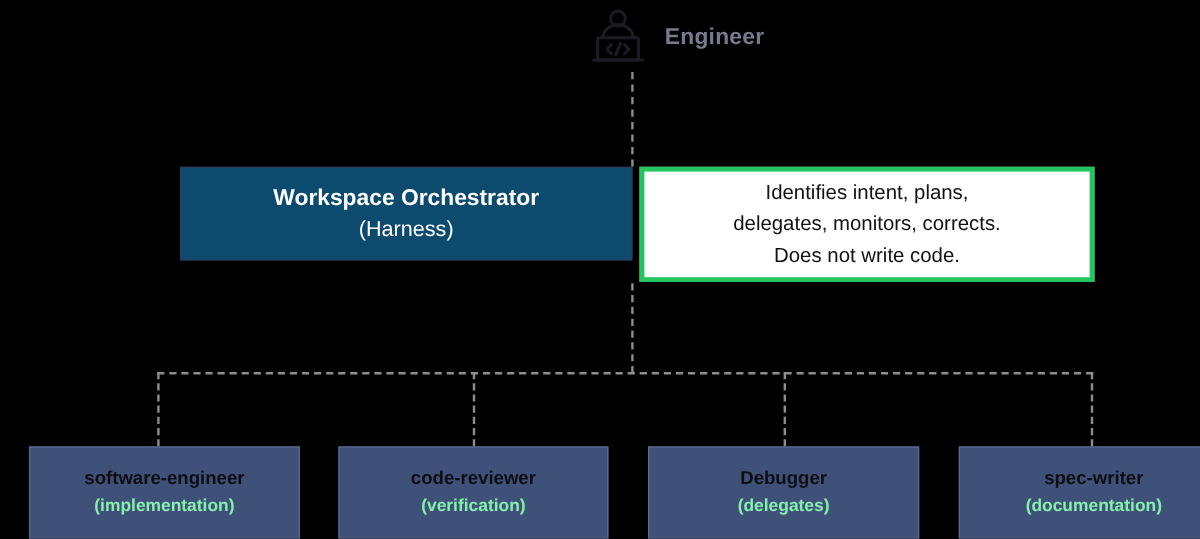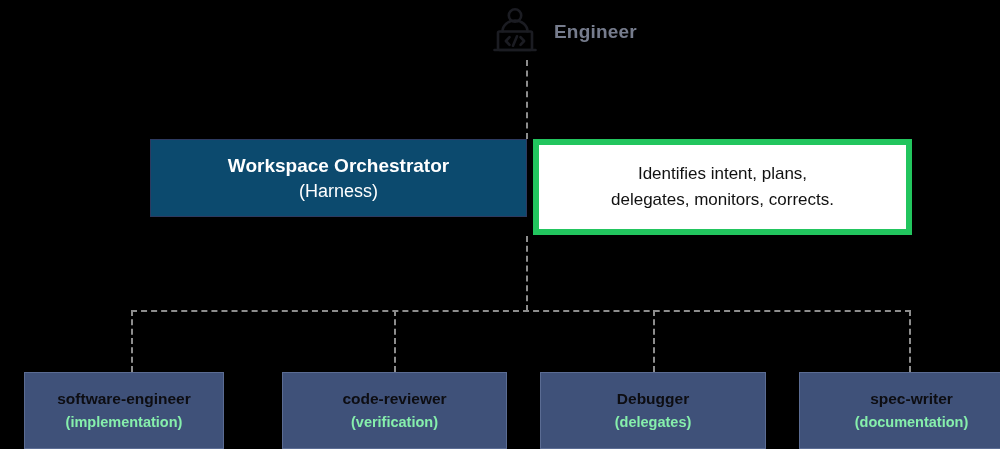--- a/index.html
+++ b/index.html
@@ -86,21 +86,21 @@
     color: #ffffff;
     line-height: 1.35;
   }
 
   .note {
     left: 509px;
     top: 139px;
     width: 379px;
     height: 96px;
     background: #ffffff;
-    border: 6px solid #22c55e;
+    border: 4px solid #22c55e;
     padding: 4px 10px;
   }
   .note .note-line {
     font-size: 17px;
     color: #111111;
     line-height: 1.52;
     white-space: nowrap;
   }
 
   .agent {
@@ -146,32 +146,33 @@
   <div class="v-dash" style="left:502px; top:60px; height:79px;"></div>
 
   <div class="box orchestrator">
     <div class="title">Workspace Orchestrator</div>
     <div class="subtitle">(Harness)</div>
   </div>
 
   <div class="box note">
     <div class="note-line">Identifies intent, plans,</div>
     <div class="note-line">delegates, monitors, corrects.</div>
+    <div class="note-line">Does not write code.</div>
   </div>
 
   <div class="v-dash" style="left:502px; top:236px; height:75px;"></div>
 
   <div class="h-dash" style="left:107px; top:310px; width:780px;"></div>
 
   <div class="v-dash" style="left:107px; top:310px; height:62px;"></div>
   <div class="v-dash" style="left:370px; top:310px; height:62px;"></div>
   <div class="v-dash" style="left:629px; top:310px; height:62px;"></div>
   <div class="v-dash" style="left:885px; top:310px; height:62px;"></div>
 
-  <div class="box agent" style="left:0px; width:200px;">
+  <div class="box agent" style="left:0px; width:226px;">
     <div class="a-title">software-engineer</div>
     <div class="a-sub">(implementation)</div>
   </div>
 
   <div class="box agent" style="left:258px; width:225px;">
     <div class="a-title">code-reviewer</div>
     <div class="a-sub">(verification)</div>
   </div>
 
   <div class="box agent" style="left:516px; width:226px;">

